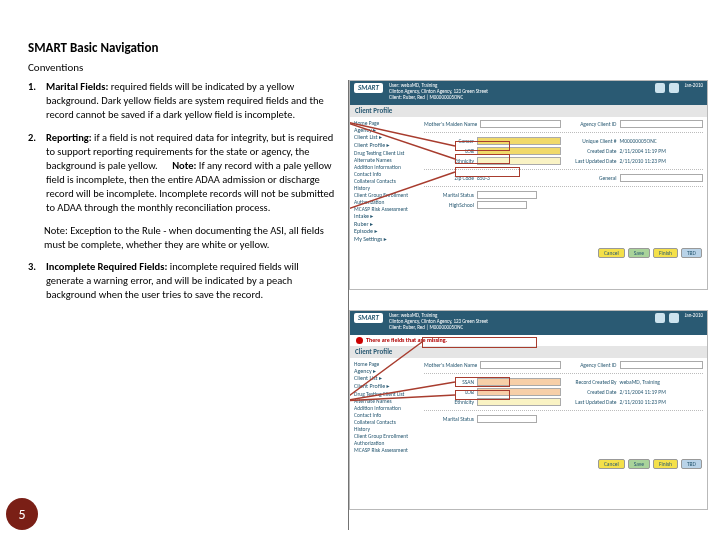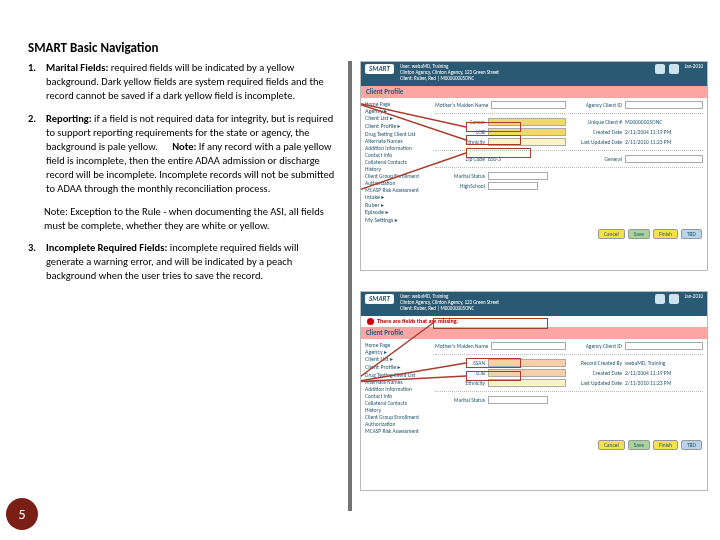--- a/index.html
+++ b/index.html
@@ -8,21 +8,21 @@
     font-family: Calibri, Arial, sans-serif;
     background: #fff;
     position: relative;
     overflow: hidden;
   }
   .page { padding: 12px 0 0 28px; }
   .title { font-size: 13px; font-weight: bold; margin-bottom: 6px; margin-top: 28px; }
   .subtitle { font-size: 11px; margin-bottom: 6px; }
   .columns { display: flex; }
   .left { width: 320px; padding-right: 10px; }
-  .right { width: 360px; border-left: 4px solid #737373; padding-left: 8px; }
+  .right { width: 360px; border-left: 1px solid #737373; }
   ol.list { list-style: none; font-size: 10.5px; line-height: 1.35; }
   ol.list > li { display: flex; margin-bottom: 8px; }
   ol.list .num { width: 18px; flex: none; font-weight: bold; }
   ol.list .body { flex: 1; }
   .body .heading { font-weight: bold; }
   .note-block { margin: 4px 0 8px 16px; font-size: 10.5px; line-height: 1.35; }
   .bold { font-weight: bold; padding-left: 12px; }
 
   
   .shot {
@@ -46,21 +46,21 @@
   .shot .logo {
     background: #fff; color: #2a5a73;
     font-weight: bold; font-style: italic;
     padding: 1px 4px; border-radius: 2px;
     font-size: 7px;
   }
   .shot .hdr-lines { font-size: 5px; line-height: 1.15; flex: 1; }
   .shot .hdr-icons { display: flex; gap: 4px; align-items: center; }
   .hdr-icons .hi { width: 10px; height: 10px; background: #cde3ee; border-radius: 2px; }
   .shot .bar {
-    background: #fca5a5; color: #2a5a73;
+    background: #e5e5e5; color: #2a5a73;
     font-weight: bold; font-size: 7px;
     padding: 2px 5px;
   }
   .shot .warning {
     color: #b00000; font-weight: bold;
     padding: 2px 6px; font-size: 6px;
     display: flex; align-items: center; gap: 3px;
   }
   .warn-ico { width: 7px; height: 7px; background: #c00; border-radius: 50%; display: inline-block; }
   .shot .body {
@@ -122,20 +122,21 @@
     color: #fff;
     display: flex; align-items: center; justify-content: center;
     font-size: 14px;
   }
 </style>
 </head>
 <body>
 
 <div class="page">
   <div class="title">SMART Basic Navigation</div>
+  <div class="subtitle">Conventions</div>
 
   <div class="columns">
 
     <div class="left">
       <ol class="list">
         <li>
           <span class="num">1.</span>
           <span class="body">
             <span class="heading">Marital Fields:</span><span> required fields will be indicated by a yellow background. Dark yellow fields are system required fields and the record cannot be saved if a dark yellow field is incomplete.</span>
           </span>

